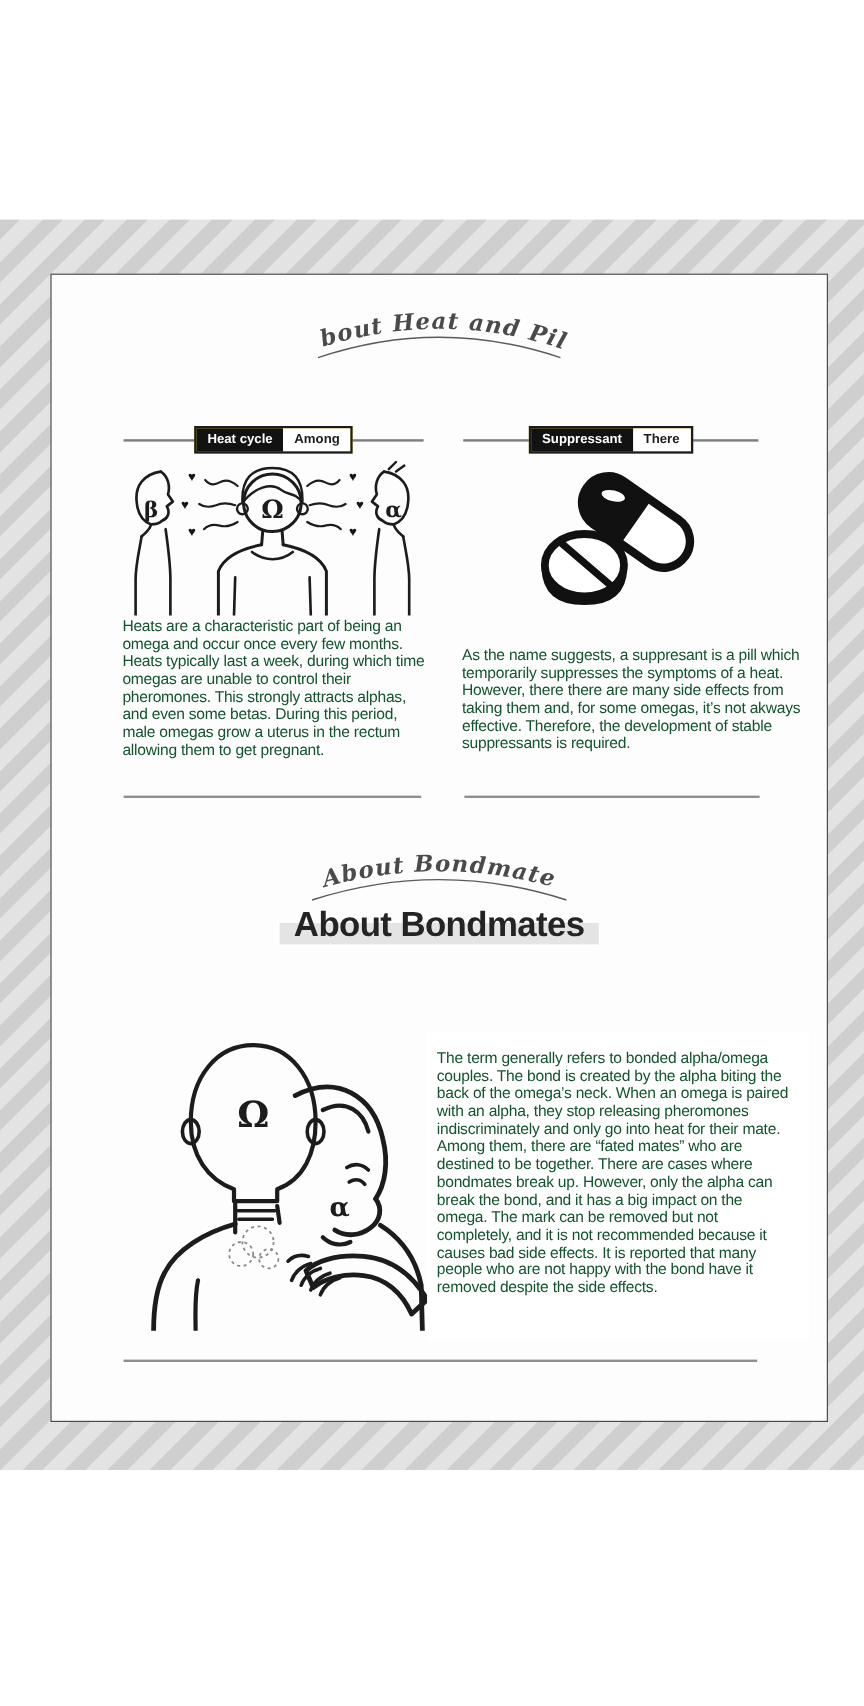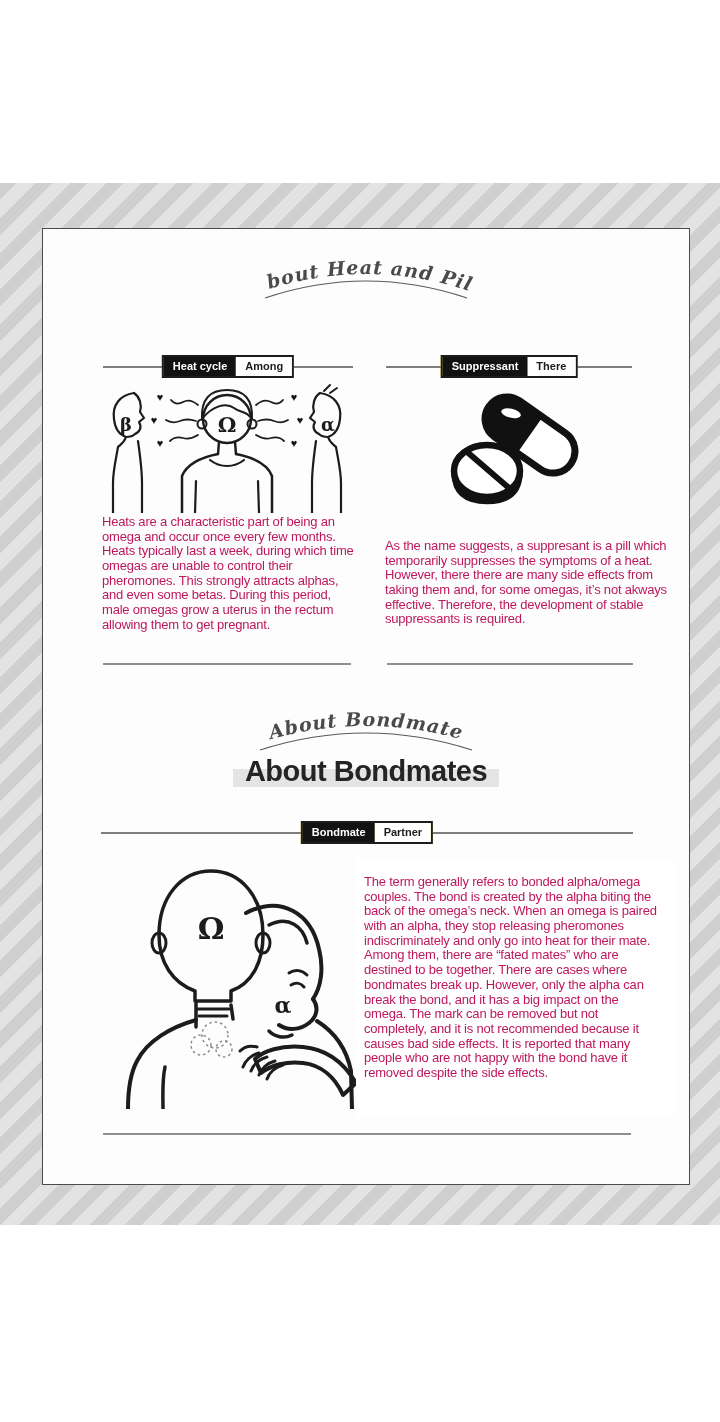--- a/index.html
+++ b/index.html
@@ -36,21 +36,21 @@
   .tab-line{position:absolute;top:11px;left:0;right:0;height:2px;background:#7d7d7d;}
   .tab-box{
     position:absolute;left:50%;top:0;transform:translateX(-50%);
     display:inline-flex;border:2px solid #1c1c1c;background:#fde047;
     font-size:11px;font-weight:bold;white-space:nowrap;line-height:1;
   }
   .tab-cell{padding:4px 9px;color:#1c1c1c;background:#ffffff;}
   .tab-cell.active{background:#121212;color:#ffffff;}
   
   .copy{
-    font-size:13px;line-height:1.13;letter-spacing:-0.2px;color:#be185d;
+    font-size:13px;line-height:1.13;letter-spacing:-0.2px;color:#14532d;
     text-align:left;
   }
   .divider{height:2px;background:#8f8f8f;}
   .bond-text-box{
     left:300px;top:630px;width:318px;height:258px;background:#ffffff;
     box-sizing:border-box;padding:16px 8px 0 8px;margin-left:13px;
   }
   svg .ink{stroke:#1c1c1c;fill:none;stroke-linecap:round;stroke-linejoin:round;}
   svg text.glyph{font-family:"DejaVu Serif",serif;font-weight:bold;fill:#1c1c1c;}
 </style>
@@ -154,27 +154,20 @@
     <text font-size="19" text-anchor="middle">
       <textPath href="#arc2" startOffset="50%">About Bondmate</textPath>
     </text>
     <path d="M14,47 Q120,13 226,47" stroke="#5a5a5a" stroke-width="1.2" fill="none"></path>
   </svg>
 
   <div class="abs title title-2">
     <span class="hl">About Bondmates</span>
   </div>
 
-  <div class="abs tab-unit" style="left:58px;top:592px;width:532px;">
-    <div class="tab-line"></div>
-    <div class="tab-box">
-      <span class="tab-cell active">Bondmate</span>
-      <span class="tab-cell">Partner</span>
-    </div>
-  </div>
 
   <svg class="abs" style="left:68px;top:626px;" width="245" height="254" viewBox="0 0 245 254">
 
     <path d="M135,58 C170,40 200,58 208,94 C213,114 210,132 202,144" class="ink" stroke-width="4"></path>
     <path d="M158,70 C178,60 192,72 196,88" class="ink" stroke-width="3.5"></path>
 
     <path d="M85,165 C60,172 36,186 26,206 C19,219 17,236 17,254" class="ink" stroke-width="4"></path>
     <path d="M54,212 C51,226 52,240 52,254" class="ink" stroke-width="3.5"></path>
     <path d="M85,148 L85,172 M120,150 L122,164" class="ink" stroke-width="3.5"></path>
     <ellipse cx="48" cy="88" rx="7" ry="10" fill="#c6c6c6" class="ink" stroke-width="3"></ellipse>

